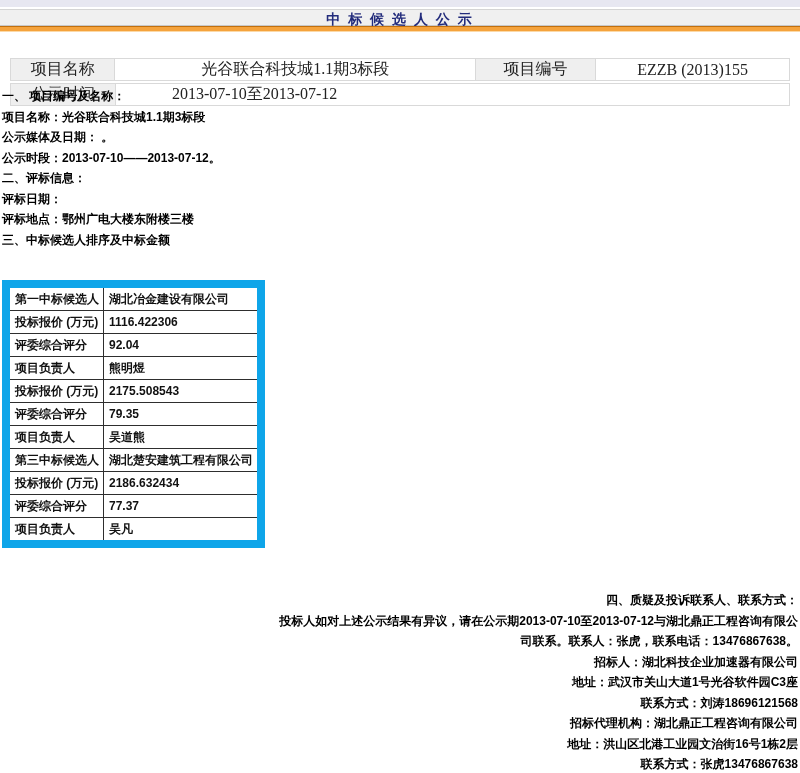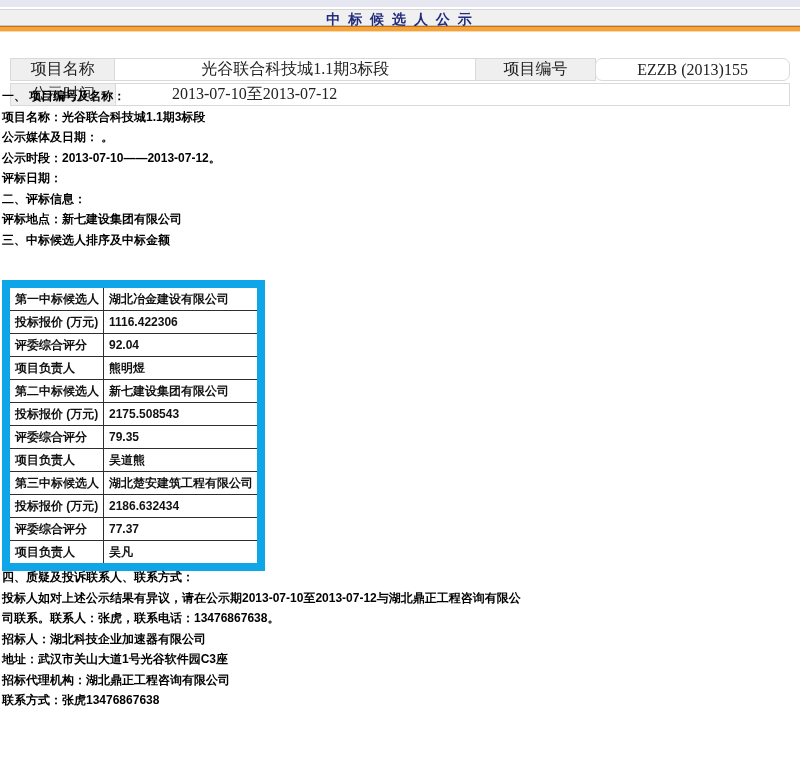--- a/index.html
+++ b/index.html
@@ -30,30 +30,30 @@
   .info-row{display:flex;height:23px;margin-bottom:2px;}
   .cell{
     box-sizing:border-box;border:1px solid #d9d9d9;background:#ffffff;
     display:flex;align-items:center;justify-content:center;
   }
   .cell + .cell{margin-left:-1px;}
   .cell.lbl{background:#efefef;}
   .w-label1{width:106px;}
   .w-value1{width:364px;}
   .w-label2{width:122px;}
-  .w-value2{width:196px;border-radius:7px;}
+  .w-value2{width:196px;}
   .w-grow{flex:1;justify-content:flex-start;padding-left:56px;}
   
   .text-block{
     position:absolute;left:2px;width:796px;
     font-size:12px;font-weight:bold;color:#000000;line-height:20.5px;
   }
   .text-block .line{white-space:pre-wrap;}
   #section1{top:86px;}
-  #section4{top:567px;}
+  #section4{top:590px;text-align:right;}
   
   .cand-table{
     position:absolute;top:280px;left:2px;border-collapse:collapse;
     border:8px solid #0ea5e9;
   }
   .cand-table td{
     border:1px solid #2e2e2e;height:22px;box-sizing:content-box;
     font-size:12px;font-weight:bold;color:#111111;
     padding:0 4px 0 5px;vertical-align:middle;white-space:nowrap;
   }
@@ -81,47 +81,43 @@
     <div class="cell lbl w-label1">公示时间</div>
     <div class="cell w-grow">2013-07-10至2013-07-12</div>
   </div>
 </div>
 
 <div id="section1" class="text-block">
   <div class="line">一、 项目编号及名称：</div>
   <div class="line">项目名称：光谷联合科技城1.1期3标段</div>
   <div class="line">公示媒体及日期： 。</div>
   <div class="line">公示时段：2013-07-10——2013-07-12。</div>
+  <div class="line">二、评标信息：</div>
   <div class="line">评标日期：</div>
-  <div class="line">二、评标信息：</div>
-  <div class="line">评标地点：新七建设集团有限公司</div>
+  <div class="line">评标地点：鄂州广电大楼东附楼三楼</div>
   <div class="line">三、中标候选人排序及中标金额</div>
 </div>
 
 <table class="cand-table">
   <tbody>
     <tr>
       <td class="c-label">第一中标候选人</td>
       <td class="c-value">湖北冶金建设有限公司</td>
     </tr>
     <tr>
       <td class="c-label">投标报价 (万元)</td>
       <td class="c-value">1116.422306</td>
     </tr>
     <tr>
       <td class="c-label">评委综合评分</td>
       <td class="c-value">92.04</td>
     </tr>
     <tr>
       <td class="c-label">项目负责人</td>
       <td class="c-value">熊明煜</td>
-    </tr>
-    <tr>
-      <td class="c-label">第二中标候选人</td>
-      <td class="c-value">新七建设集团有限公司</td>
     </tr>
     <tr>
       <td class="c-label">投标报价 (万元)</td>
       <td class="c-value">2175.508543</td>
     </tr>
     <tr>
       <td class="c-label">评委综合评分</td>
       <td class="c-value">79.35</td>
     </tr>
     <tr>
@@ -146,15 +142,17 @@
     </tr>
   </tbody>
 </table>
 
 <div id="section4" class="text-block">
   <div class="line">四、质疑及投诉联系人、联系方式：</div>
   <div class="line">投标人如对上述公示结果有异议，请在公示期2013-07-10至2013-07-12与湖北鼎正工程咨询有限公</div>
   <div class="line">司联系。联系人：张虎，联系电话：13476867638。</div>
   <div class="line">招标人：湖北科技企业加速器有限公司</div>
   <div class="line">地址：武汉市关山大道1号光谷软件园C3座</div>
+  <div class="line">联系方式：刘涛18696121568</div>
   <div class="line">招标代理机构：湖北鼎正工程咨询有限公司</div>
+  <div class="line">地址：洪山区北港工业园文治街16号1栋2层</div>
   <div class="line">联系方式：张虎13476867638</div>
 </div>
 
 </body></html>

